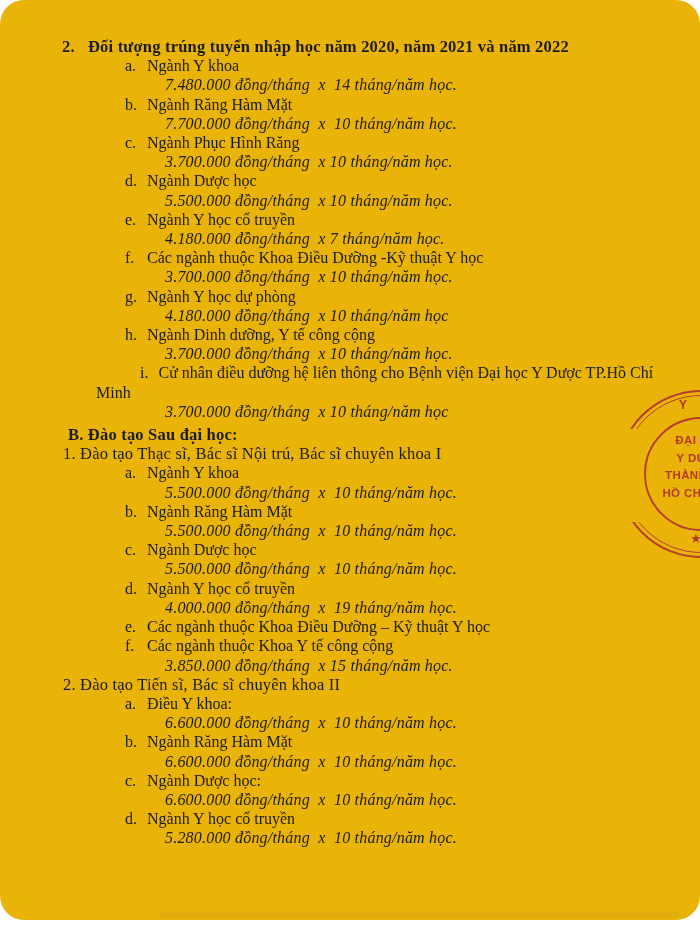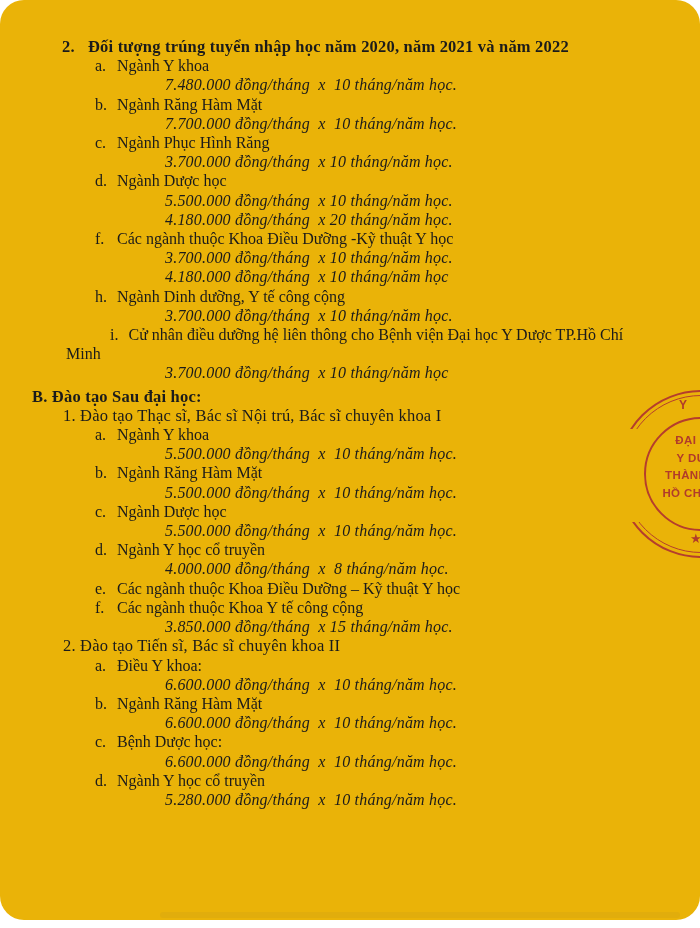--- a/index.html
+++ b/index.html
@@ -8,26 +8,26 @@
     position:relative;width:700px;height:920px;overflow:hidden;
     background:#eab308;
     font-family:"Liberation Serif","DejaVu Serif",serif;
     color:#1b1b1b;
     border-radius:24px;
   }
   .content{position:absolute;left:0;top:0;right:0;padding-top:37px;}
   p{margin:0;line-height:19.2px;font-size:16px;}
   .h-main{font-weight:bold;font-size:16.5px;padding-left:62px;letter-spacing:.2px;}
   .h-main .num{display:inline-block;width:26px;}
-  .item{padding-left:95px;}
+  .item{padding-left:95px;margin-left:30px;}
   .lbl{display:inline-block;width:22px;}
   .fee{padding-left:165px;font-style:italic;white-space:pre-wrap;letter-spacing:.2px;}
   .item-i{padding-left:66px;text-indent:22px;padding-right:46px;}
   .item-i .lbl{width:auto;margin-right:10px;}
-  .h-b{font-weight:bold;font-size:16.5px;padding-left:32px;margin-top:4px;letter-spacing:.2px;}
+  .h-b{font-weight:bold;font-size:16.5px;padding-left:68px;margin-top:4px;letter-spacing:.2px;}
   .h-sub{font-weight:normal;font-size:16.5px;padding-left:63px;letter-spacing:.2px;}
   
   .stamp{position:absolute;left:0;top:0;width:700px;height:928px;pointer-events:none;opacity:.93;}
   .stamp *{box-sizing:border-box;}
   .arc-win{position:absolute;overflow:hidden;}
   .arc-top{left:598px;top:387px;width:102px;height:42px;}
   .arc-bot{left:598px;top:522px;width:102px;height:40px;}
   .big-ring{position:absolute;width:168px;height:168px;border-radius:50%;border:2.5px solid #b13530;}
   .big-ring.inner2{width:158px;height:158px;border-width:1.5px;}
   .arc-top .big-ring{left:19px;top:3px;}
@@ -46,36 +46,38 @@
 </style>
 </head>
 <body>
 
 <div class="page">
   <div class="content">
 
     <p class="h-main"><span class="num">2.</span><span>Đối tượng trúng tuyển nhập học năm 2020, năm 2021 và năm 2022</span></p>
 
     <p class="item"><span class="lbl">a.</span><span>Ngành Y khoa</span></p>
-    <p class="fee">7.480.000 đồng/tháng  x  10 tháng/năm học.</p>
+    <p class="fee">7.480.000 đồng/tháng  x  14 tháng/năm học.</p>
 
     <p class="item"><span class="lbl">b.</span><span>Ngành Răng Hàm Mặt</span></p>
     <p class="fee">7.700.000 đồng/tháng  x  10 tháng/năm học.</p>
 
     <p class="item"><span class="lbl">c.</span><span>Ngành Phục Hình Răng</span></p>
     <p class="fee">3.700.000 đồng/tháng  x 10 tháng/năm học.</p>
 
     <p class="item"><span class="lbl">d.</span><span>Ngành Dược học</span></p>
     <p class="fee">5.500.000 đồng/tháng  x 10 tháng/năm học.</p>
 
-    <p class="fee">4.180.000 đồng/tháng  x 20 tháng/năm học.</p>
+    <p class="item"><span class="lbl">e.</span><span>Ngành Y học cổ truyền</span></p>
+    <p class="fee">4.180.000 đồng/tháng  x 7 tháng/năm học.</p>
 
     <p class="item"><span class="lbl">f.</span><span>Các ngành thuộc Khoa Điều Dưỡng -Kỹ thuật Y học</span></p>
     <p class="fee">3.700.000 đồng/tháng  x 10 tháng/năm học.</p>
 
+    <p class="item"><span class="lbl">g.</span><span>Ngành Y học dự phòng</span></p>
     <p class="fee">4.180.000 đồng/tháng  x 10 tháng/năm học</p>
 
     <p class="item"><span class="lbl">h.</span><span>Ngành Dinh dưỡng, Y tế công cộng</span></p>
     <p class="fee">3.700.000 đồng/tháng  x 10 tháng/năm học.</p>
 
     <p class="item item-i"><span class="lbl">i.</span><span>Cử nhân điều dưỡng hệ liên thông cho Bệnh viện Đại học Y Dược TP.Hồ Chí Minh</span></p>
     <p class="fee">3.700.000 đồng/tháng  x 10 tháng/năm học</p>
 
     <p class="h-b">B. Đào tạo Sau đại học:</p>
     <p class="h-sub">1. Đào tạo Thạc sĩ, Bác sĩ Nội trú, Bác sĩ chuyên khoa I</p>
@@ -83,36 +85,36 @@
     <p class="item"><span class="lbl">a.</span><span>Ngành Y khoa</span></p>
     <p class="fee">5.500.000 đồng/tháng  x  10 tháng/năm học.</p>
 
     <p class="item"><span class="lbl">b.</span><span>Ngành Răng Hàm Mặt</span></p>
     <p class="fee">5.500.000 đồng/tháng  x  10 tháng/năm học.</p>
 
     <p class="item"><span class="lbl">c.</span><span>Ngành Dược học</span></p>
     <p class="fee">5.500.000 đồng/tháng  x  10 tháng/năm học.</p>
 
     <p class="item"><span class="lbl">d.</span><span>Ngành Y học cổ truyền</span></p>
-    <p class="fee">4.000.000 đồng/tháng  x  8 tháng/năm học.</p>
+    <p class="fee">4.000.000 đồng/tháng  x  19 tháng/năm học.</p>
 
     <p class="item"><span class="lbl">e.</span><span>Các ngành thuộc Khoa Điều Dưỡng – Kỹ thuật Y học</span></p>
 
     <p class="item"><span class="lbl">f.</span><span>Các ngành thuộc Khoa Y tế công cộng</span></p>
     <p class="fee">3.850.000 đồng/tháng  x 15 tháng/năm học.</p>
 
     <p class="h-sub">2. Đào tạo Tiến sĩ, Bác sĩ chuyên khoa II</p>
 
     <p class="item"><span class="lbl">a.</span><span>Điều Y khoa:</span></p>
     <p class="fee">6.600.000 đồng/tháng  x  10 tháng/năm học.</p>
 
     <p class="item"><span class="lbl">b.</span><span>Ngành Răng Hàm Mặt</span></p>
     <p class="fee">6.600.000 đồng/tháng  x  10 tháng/năm học.</p>
 
-    <p class="item"><span class="lbl">c.</span><span>Bệnh Dược học:</span></p>
+    <p class="item"><span class="lbl">c.</span><span>Ngành Dược học:</span></p>
     <p class="fee">6.600.000 đồng/tháng  x  10 tháng/năm học.</p>
 
     <p class="item"><span class="lbl">d.</span><span>Ngành Y học cổ truyền</span></p>
     <p class="fee">5.280.000 đồng/tháng  x  10 tháng/năm học.</p>
 
   </div>
 
   <div class="stamp">
     <div class="arc-win arc-top">
       <div class="big-ring"></div>

